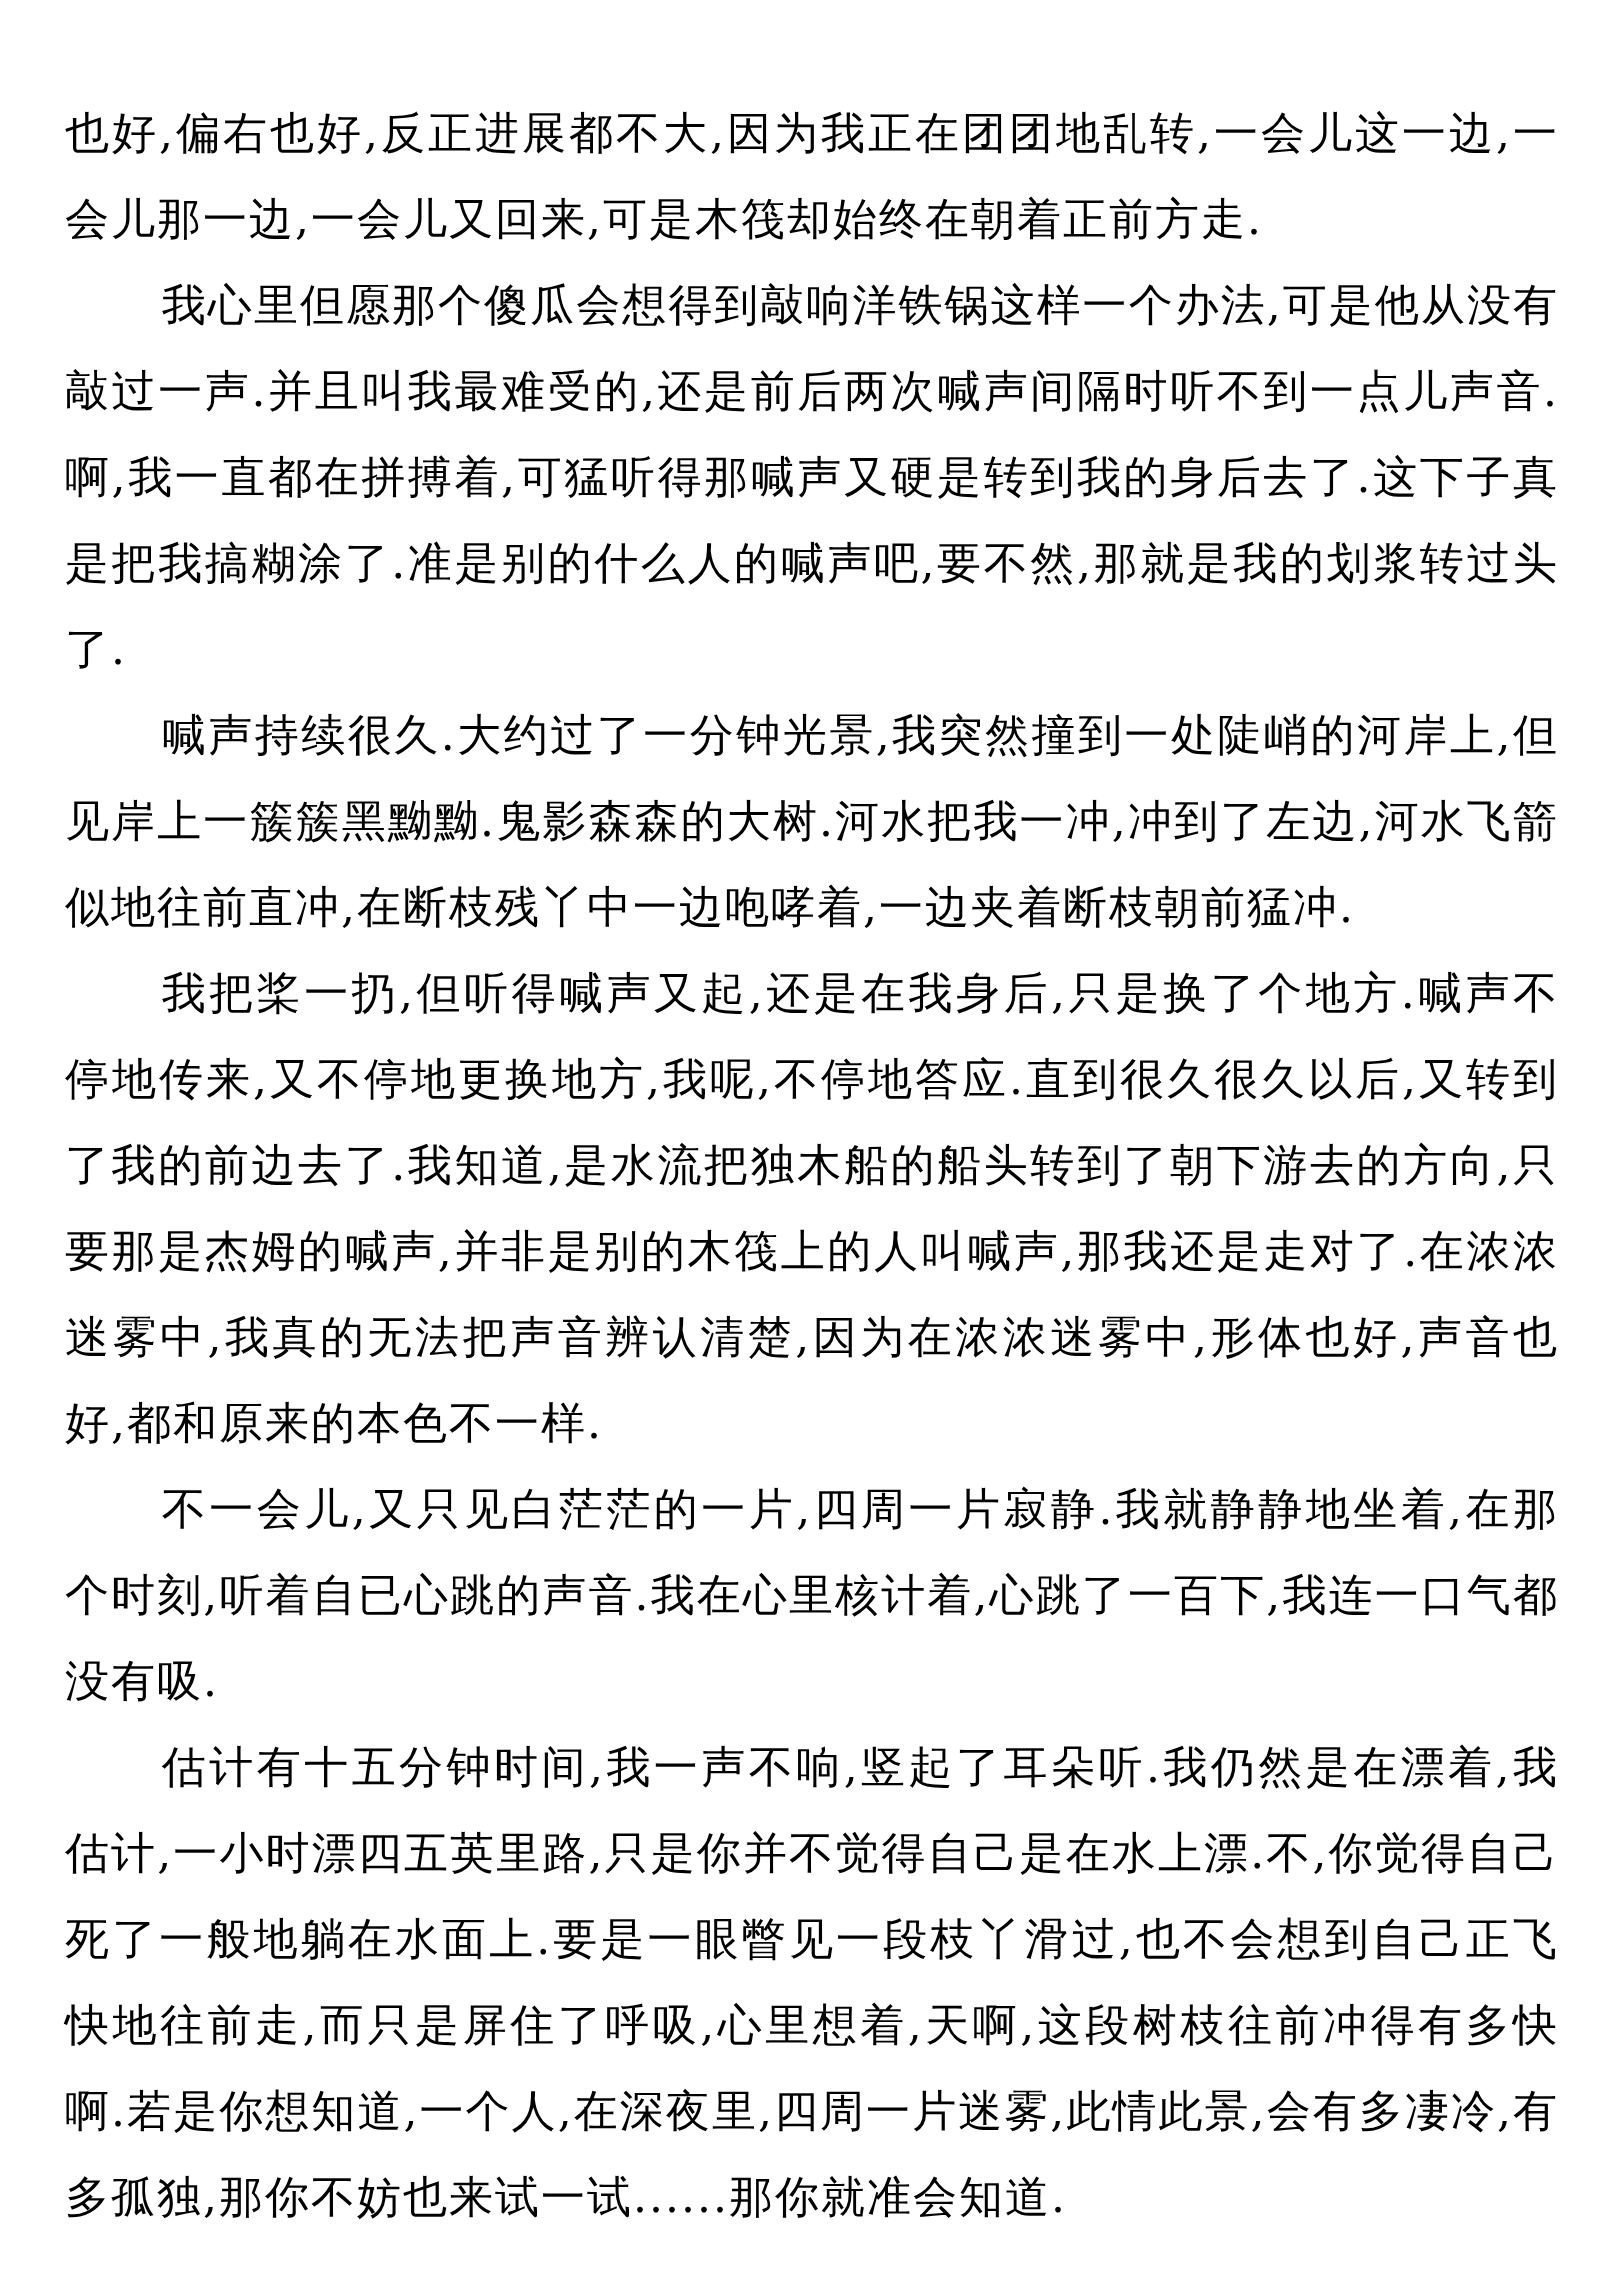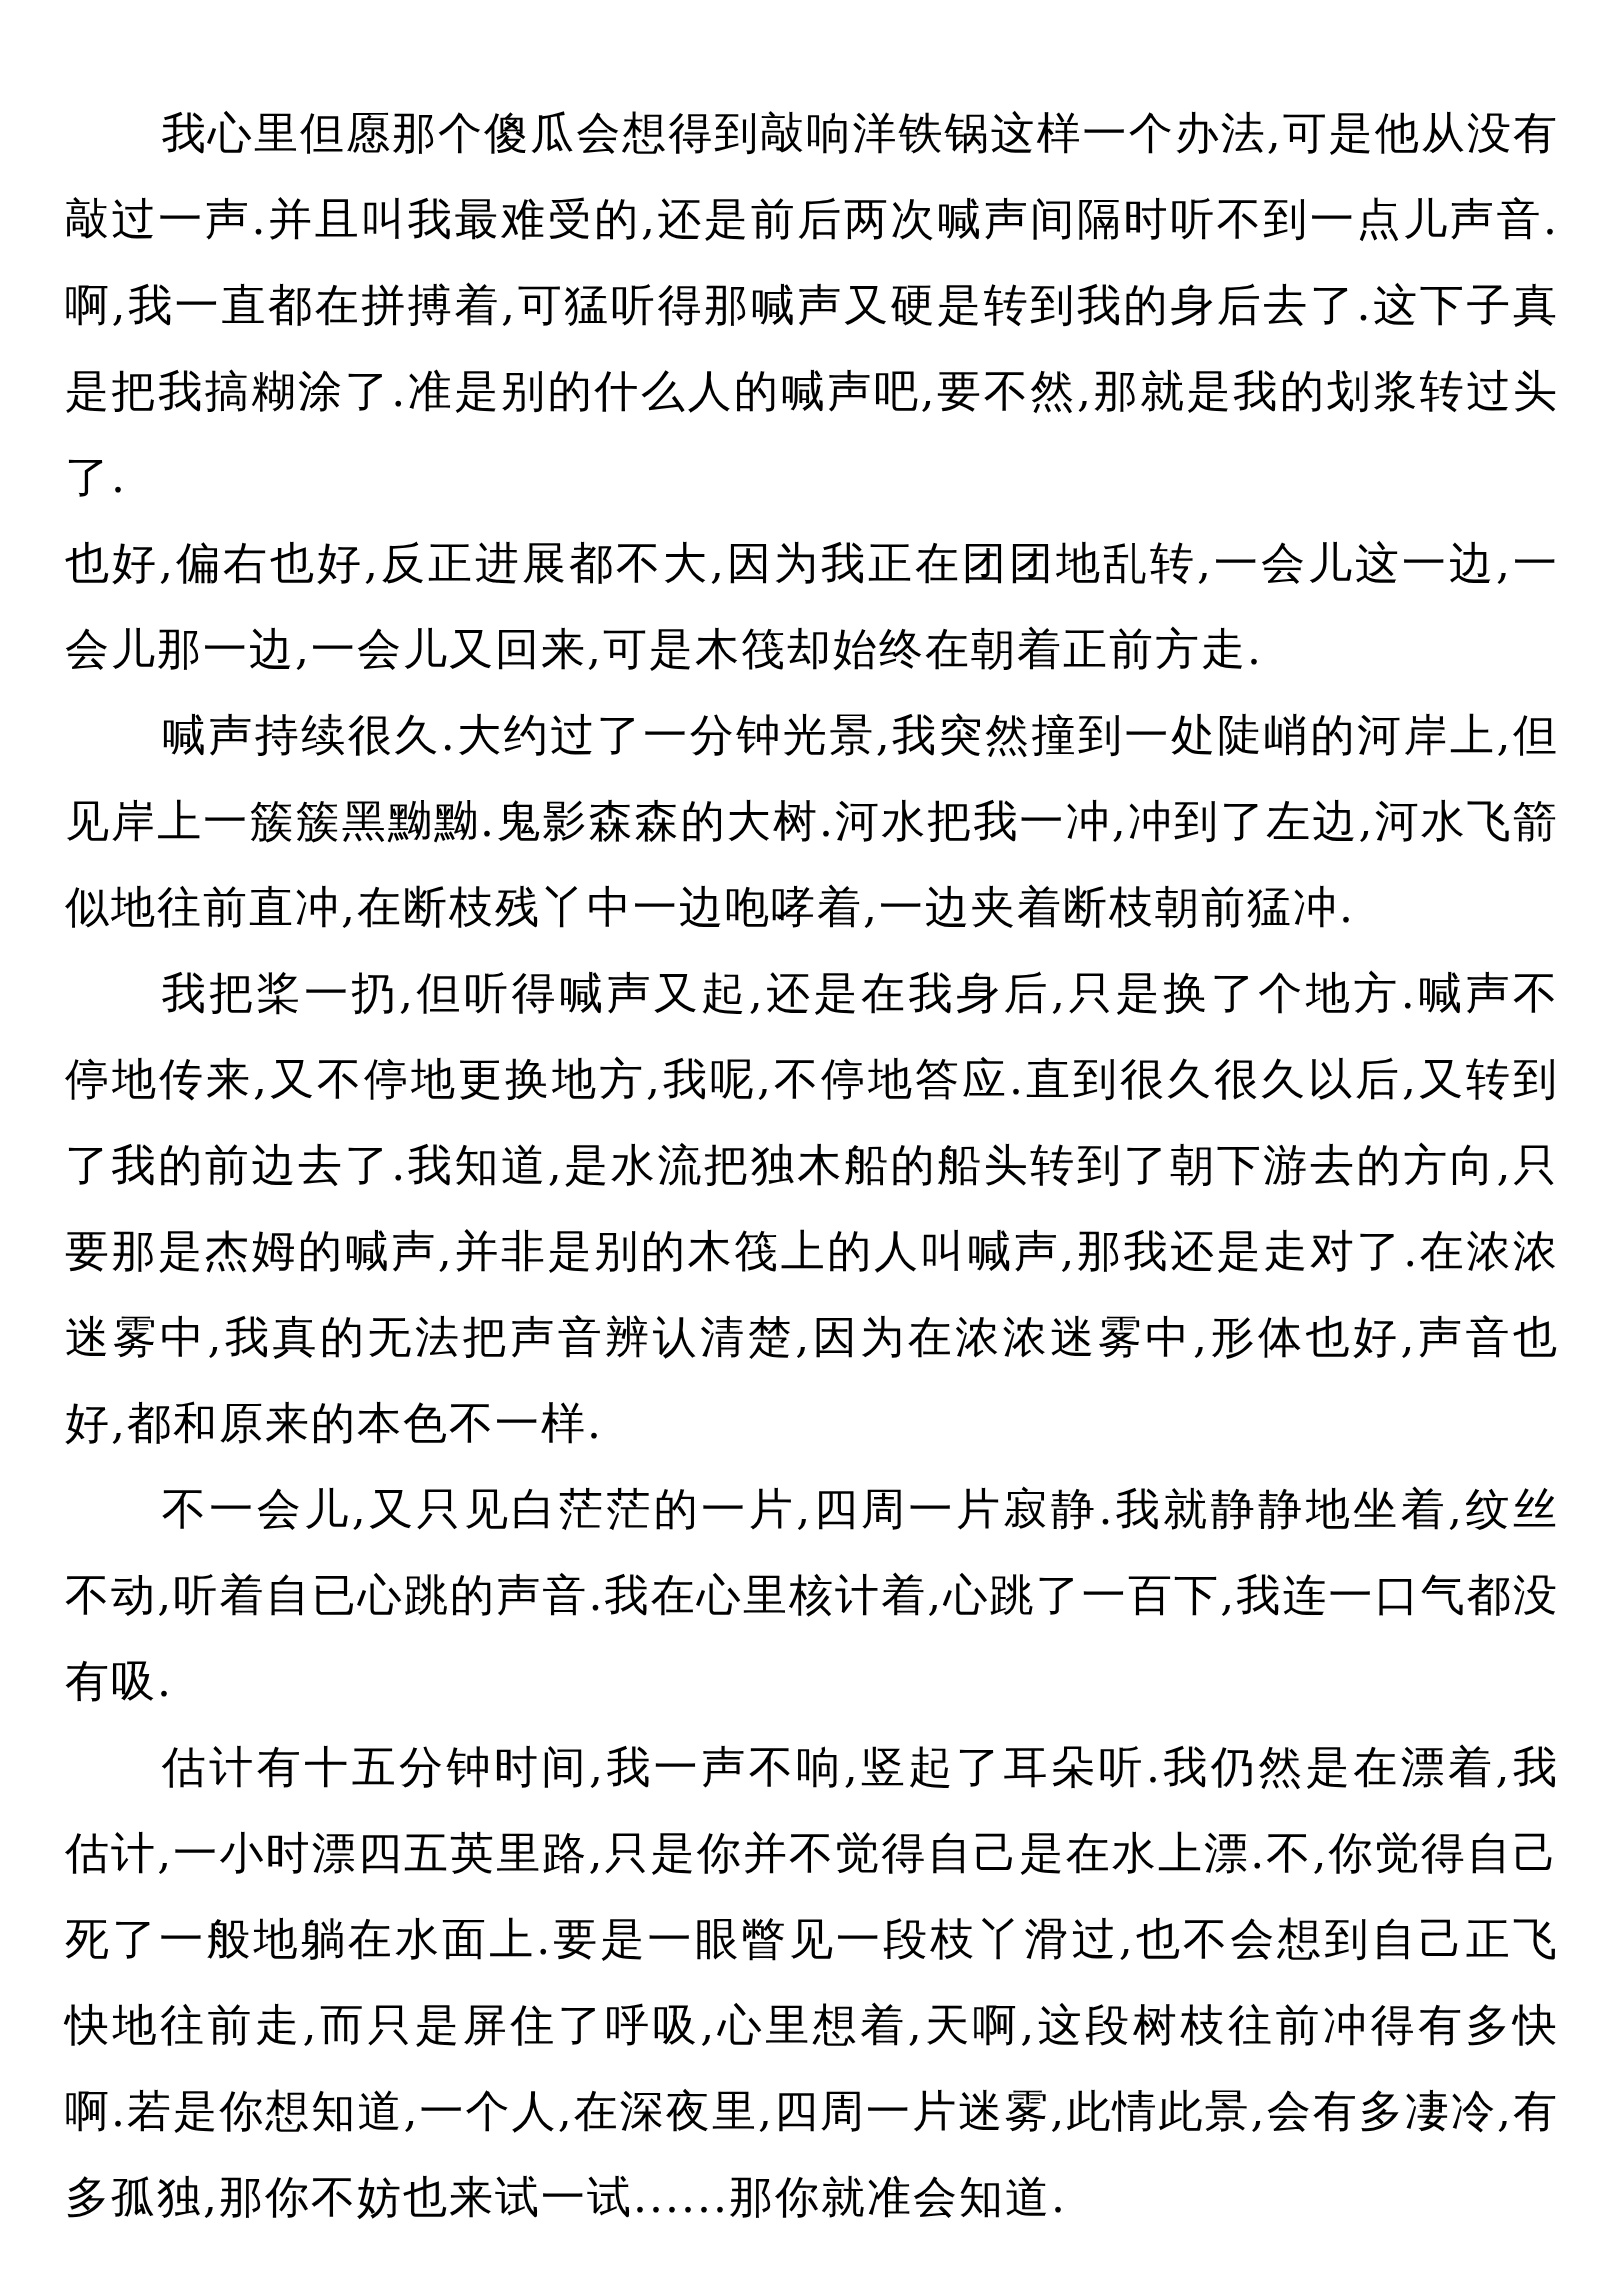--- a/index.html
+++ b/index.html
@@ -33,21 +33,21 @@
   }
   .para.indent {
     text-indent: 2.2em;
   }
 </style>
 </head>
 <body>
 
 <div class="page">
   <div class="text-block">
+    <p class="para">也好,偏右也好,反正进展都不大,因为我正在团团地乱转,一会儿这一边,一会儿那一边,一会儿又回来,可是木筏却始终在朝着正前方走.</p>
     <p class="para indent">我心里但愿那个傻瓜会想得到敲响洋铁锅这样一个办法,可是他从没有敲过一声.并且叫我最难受的,还是前后两次喊声间隔时听不到一点儿声音.啊,我一直都在拼搏着,可猛听得那喊声又硬是转到我的身后去了.这下子真是把我搞糊涂了.准是别的什么人的喊声吧,要不然,那就是我的划浆转过头了.</p>
-    <p class="para">也好,偏右也好,反正进展都不大,因为我正在团团地乱转,一会儿这一边,一会儿那一边,一会儿又回来,可是木筏却始终在朝着正前方走.</p>
     <p class="para indent">喊声持续很久.大约过了一分钟光景,我突然撞到一处陡峭的河岸上,但见岸上一簇簇黑黝黝.鬼影森森的大树.河水把我一冲,冲到了左边,河水飞箭似地往前直冲,在断枝残丫中一边咆哮着,一边夹着断枝朝前猛冲.</p>
     <p class="para indent">我把桨一扔,但听得喊声又起,还是在我身后,只是换了个地方.喊声不停地传来,又不停地更换地方,我呢,不停地答应.直到很久很久以后,又转到了我的前边去了.我知道,是水流把独木船的船头转到了朝下游去的方向,只要那是杰姆的喊声,并非是别的木筏上的人叫喊声,那我还是走对了.在浓浓迷雾中,我真的无法把声音辨认清楚,因为在浓浓迷雾中,形体也好,声音也好,都和原来的本色不一样.</p>
-    <p class="para indent">不一会儿,又只见白茫茫的一片,四周一片寂静.我就静静地坐着,纹丝不动,听着自已心跳的声音.我在心里核计着,心跳了一百下,我连一口气都没有吸.</p>
+    <p class="para indent">不一会儿,又只见白茫茫的一片,四周一片寂静.我就静静地坐着,在那个时刻,听着自已心跳的声音.我在心里核计着,心跳了一百下,我连一口气都没有吸.</p>
     <p class="para indent">估计有十五分钟时间,我一声不响,竖起了耳朵听.我仍然是在漂着,我估计,一小时漂四五英里路,只是你并不觉得自己是在水上漂.不,你觉得自己死了一般地躺在水面上.要是一眼瞥见一段枝丫滑过,也不会想到自己正飞快地往前走,而只是屏住了呼吸,心里想着,天啊,这段树枝往前冲得有多快啊.若是你想知道,一个人,在深夜里,四周一片迷雾,此情此景,会有多凄冷,有多孤独,那你不妨也来试一试......那你就准会知道.</p>
   </div>
 </div>
 
 
 </body></html>

